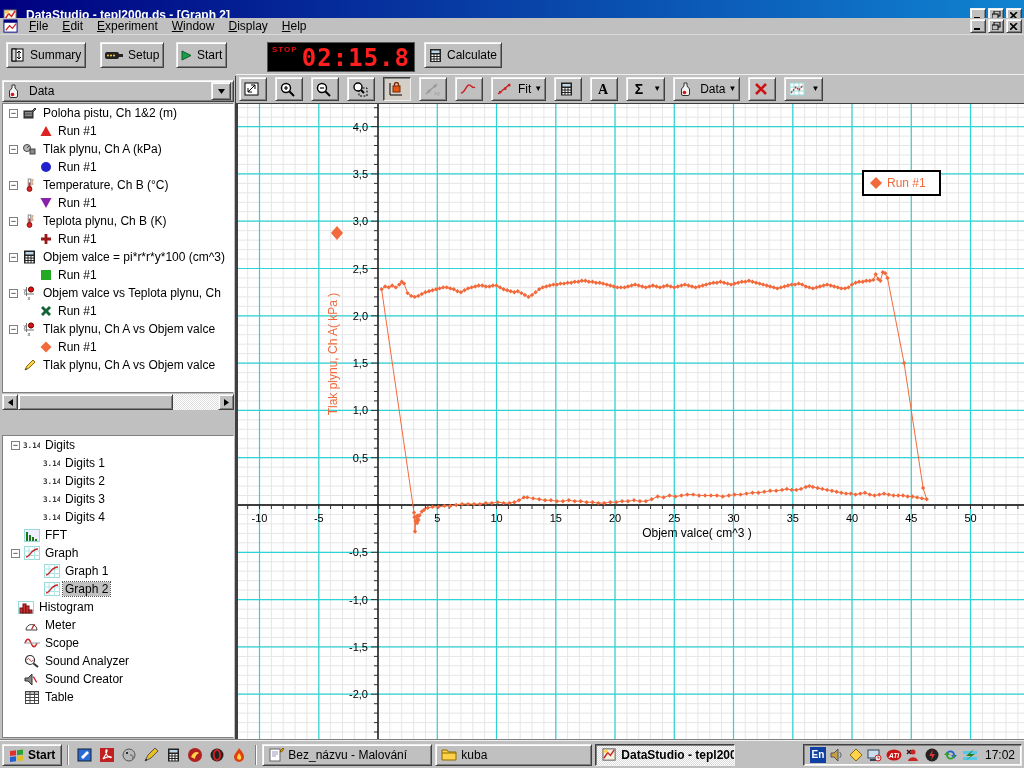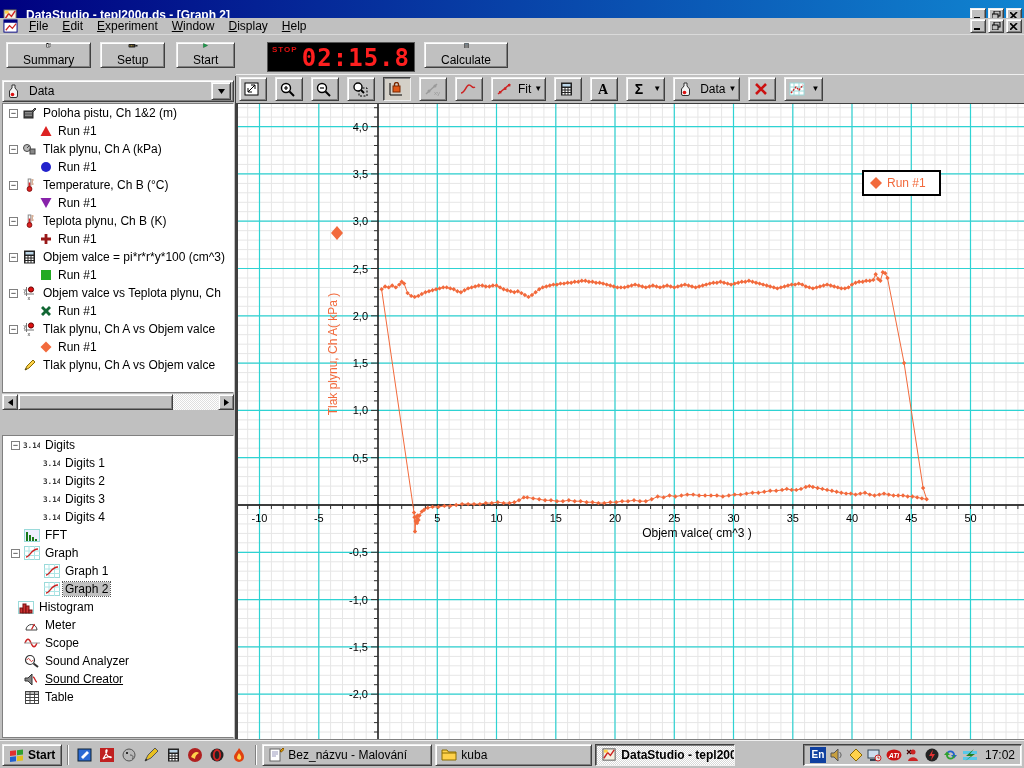--- a/index.html
+++ b/index.html
@@ -14,21 +14,21 @@
   .win-controls{display:flex;gap:2px;align-items:center;}
   .winbtn{width:16px;height:14px;display:flex;align-items:center;justify-content:center;padding:0;}
   .winbtn svg{display:block;}
   
   #menubar{position:absolute;left:0;top:18px;width:1024px;height:17px;background:#c0c0c0;display:flex;align-items:center;padding:0 2px;border-bottom:1px solid #dadada;}
   .menu-item{display:inline-block;padding:2px 7px;cursor:default;}
   .menu-item::first-letter{text-decoration:underline;}
   #menubar .win-controls{margin-left:auto;}
   
   #main-toolbar{position:absolute;left:0;top:38px;width:1024px;height:36px;background:#c0c0c0;}
-  .big-btn{position:absolute;height:26px;display:flex;align-items:center;gap:5px;padding:0 16px;font-size:12px;flex-direction:column;}
+  .big-btn{position:absolute;height:26px;display:flex;align-items:center;gap:5px;padding:0 4px;font-size:12px;}
   #timer-display{position:absolute;left:267px;top:4px;width:148px;height:30px;background:#000;border:1px solid #555;}
   #timer-stop{position:absolute;left:4px;top:2px;color:#e01010;font-size:8px;font-weight:bold;letter-spacing:1px;}
   #timer-value{position:absolute;right:4px;top:1px;color:#ff1f1f;font-family:"DejaVu Sans Mono","Liberation Mono",monospace;font-size:24px;font-weight:bold;letter-spacing:1px;}
   
   #graph-toolbar{position:absolute;left:236px;top:74px;width:788px;height:29px;background:#c0c0c0;border-top:1px solid #efefef;display:flex;align-items:center;padding-left:3px;gap:2px;}
   .tbtn{height:24px;min-width:25px;display:flex;align-items:center;justify-content:center;gap:3px;padding:0 3px;font-size:12px;}
   .tbtn.pressed{border-top:1px solid #404040;border-left:1px solid #404040;border-right:1px solid #efefef;border-bottom:1px solid #efefef;box-shadow:inset 1px 1px 0 #808080;background:#d4d0c8;}
   .tb-gap{width:4px;}
   .arrow-glyph{font-size:8px;line-height:8px;}
   
@@ -669,21 +669,21 @@
           <span style="width: 14px;"></span>
           <span class="tree-icon">
             <svg width="16" height="14" viewBox="0 0 16 14">
               <circle cx="6" cy="6" r="4.5" fill="#fff" stroke="#333" stroke-width="1.2"></circle>
               <path d="M3 6 C4 4 5 4 6 6 C7 8 8 8 9 6" stroke="#cc2222" fill="none"></path>
               <path d="M9.5 9.5 L14 13" stroke="#333" stroke-width="2"></path>
             </svg>
           </span>
           <span class="lbl">Sound Analyzer</span>
         </div>
-        <div class="tree-row" style="padding-left: 6px; text-decoration: underline;">
+        <div class="tree-row" style="padding-left: 6px;">
           <span style="width: 14px;"></span>
           <span class="tree-icon">
             <svg width="16" height="13" viewBox="0 0 16 13">
               <path d="M1 5 h3 L8 1 V12 L4 8 H1 Z" fill="#888" stroke="#333"></path>
               <path d="M9 4 C11 4 11 9 13 9" stroke="#cc2222" stroke-width="1.3" fill="none"></path>
             </svg>
           </span>
           <span class="lbl">Sound Creator</span>
         </div>
         <div class="tree-row" style="padding-left: 6px;">

